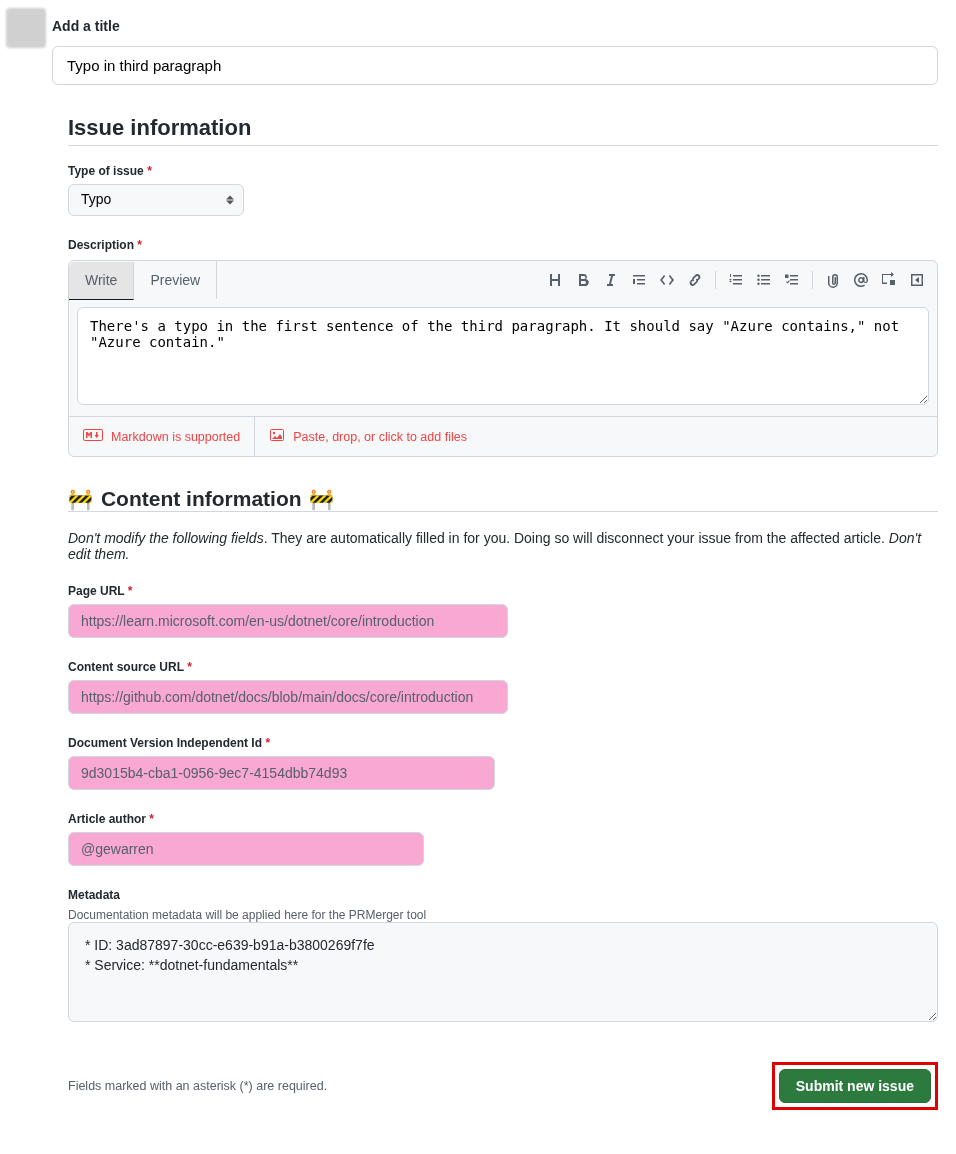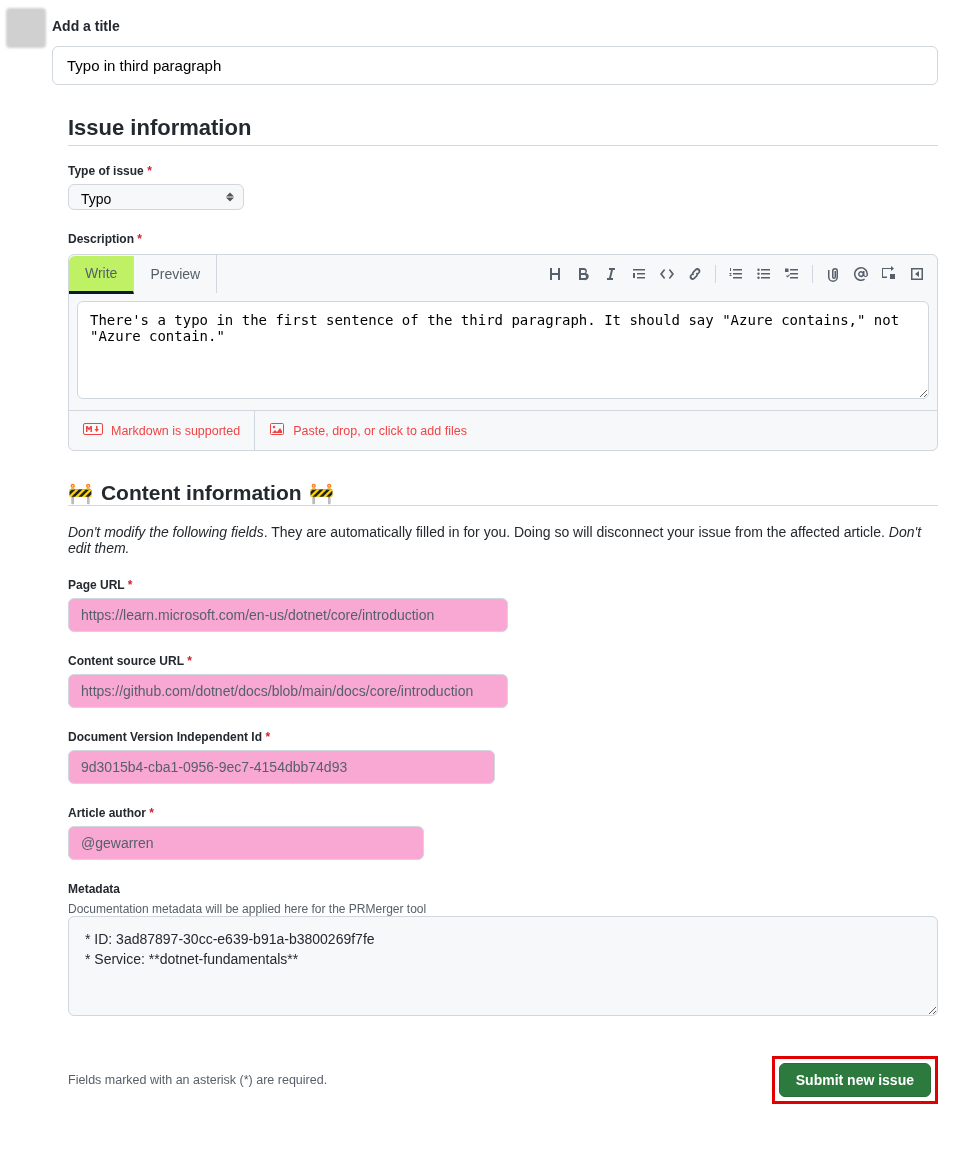--- a/index.html
+++ b/index.html
@@ -28,42 +28,42 @@
   }
   .content { padding-left: 16px; margin-top: 30px; }
   h2 { font-size: 22px; font-weight: 600; margin: 0 0 4px 0; }
   .hr { border-bottom: 1px solid #d0d7de; margin-bottom: 18px; }
   .desc-text { font-size: 14px; margin-bottom: 24px; }
   .field-label { font-weight: 600; font-size: 12px; margin-bottom: 6px; }
   .required { color: #cf222e; }
   .select-wrap { position: relative; display: inline-block; }
   .select {
     width: 176px;
-    padding: 6px 30px 2px 12px;
+    padding: 6px 30px 8px 12px;
     font-size: 14px;
     border: 1px solid #d0d7de;
     border-radius: 6px;
     background: #f6f8fa;
     appearance: none;
   }
   .select-caret {
     position: absolute; right: 10px; top: 50%; transform: translateY(-50%);
     display: flex; flex-direction: column; gap: 1px;
   }
   .select-caret span { display: block; width: 0; height: 0; border-left: 4px solid transparent; border-right: 4px solid transparent; }
   .select-caret .up { border-bottom: 4px solid #555; }
   .select-caret .down { border-top: 4px solid #555; }
   .mt { margin-top: 22px; }
   .editor-box { border: 1px solid #d0d7de; border-radius: 6px; margin-top: 8px; background: #f6f8fa; }
   .editor-tabs { display: flex; align-items: center; height: 38px; }
   .tab {
     padding: 0 16px; height: 100%; display: flex; align-items: center;
     font-size: 14px; color: #57606a; border-right: 1px solid #d0d7de;
   }
-  .tab.active { background: #bef264; border-bottom: 3px solid #0f172a; margin-bottom: -1px; border-top-left-radius: 6px; }
+  .tab.active { background: #e5e5e5; border-bottom: 1px solid #0f172a; margin-bottom: -1px; border-top-left-radius: 6px; }
   .toolbar { margin-left: auto; display: flex; align-items: center; padding-right: 12px; gap: 12px; }
   .toolbar .sep { width: 1px; height: 18px; background: #d0d7de; }
   .tool-icon { width: 16px; height: 16px; display: flex; align-items: center; justify-content: center; color: #57606a; cursor: pointer; }
   .textarea {
     width: calc(100% - 16px); margin: 8px; border: 1px solid #d0d7de;
     border-radius: 6px; background: #fff; padding: 10px 12px;
     font-size: 14px; min-height: 98px; resize: vertical;
   }
   .editor-footer { display: flex; border-top: 1px solid #d0d7de; }
   .editor-footer > div { padding: 10px 14px; display: flex; align-items: center; gap: 8px; font-size: 12.5px; color: #ef4444; }

